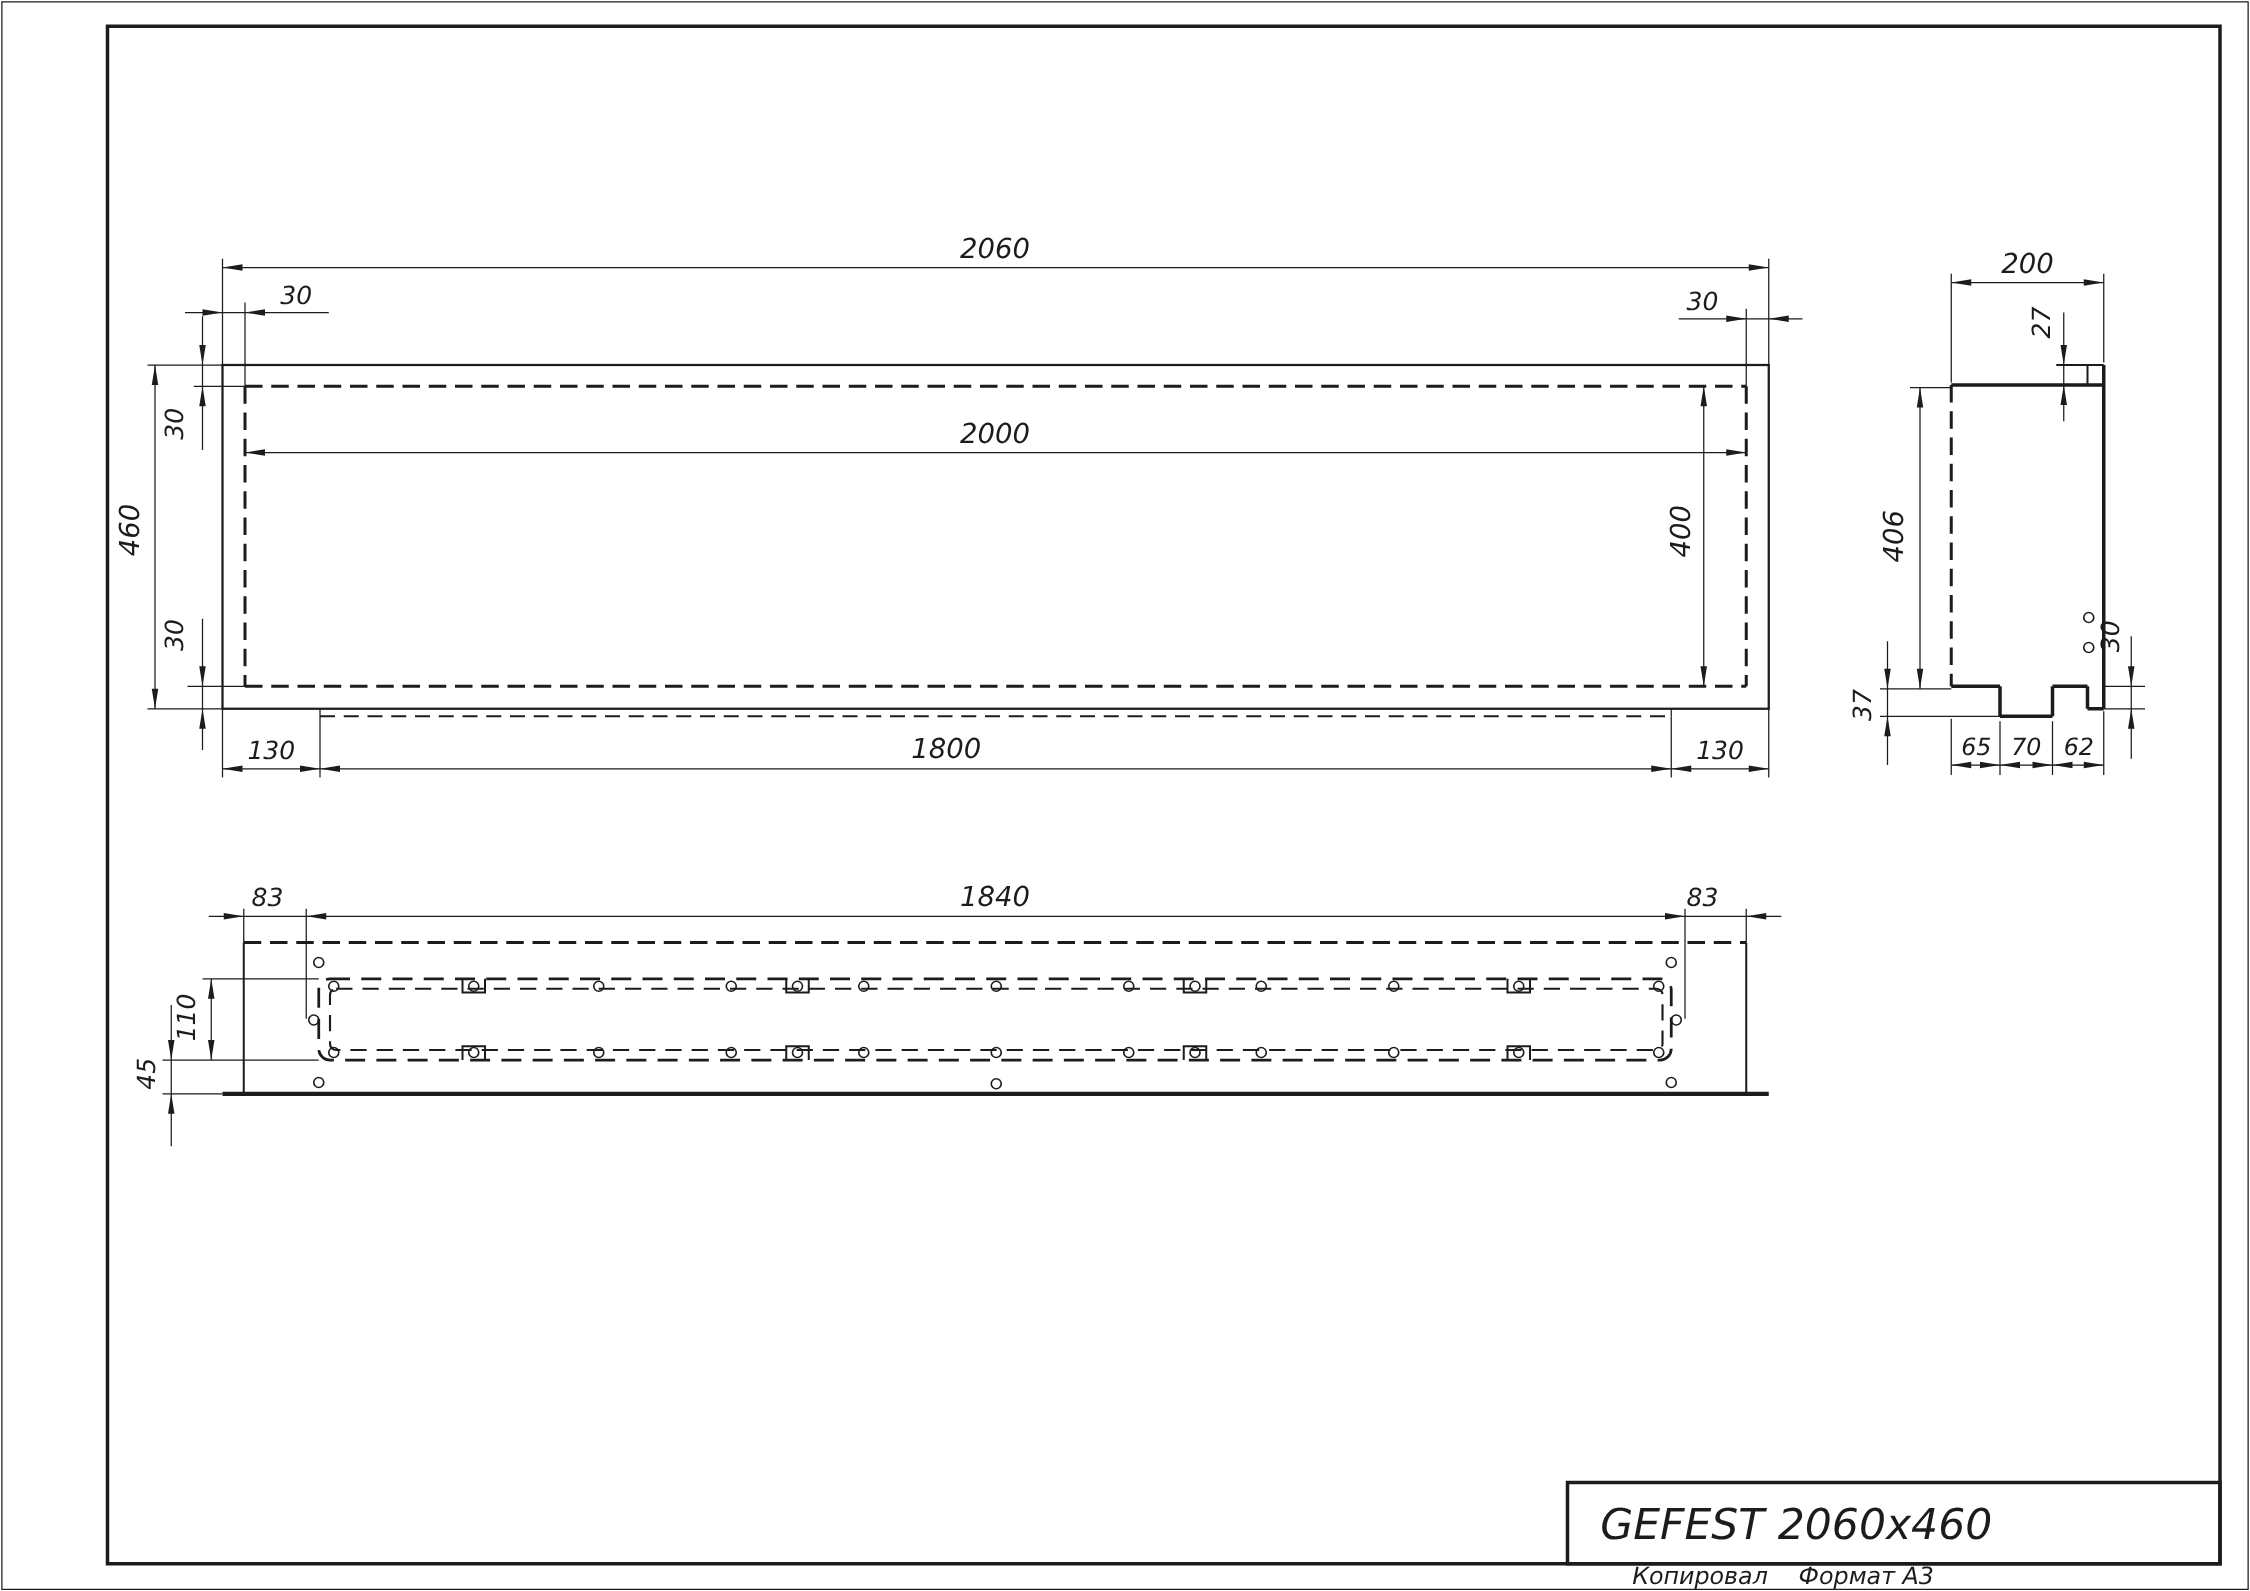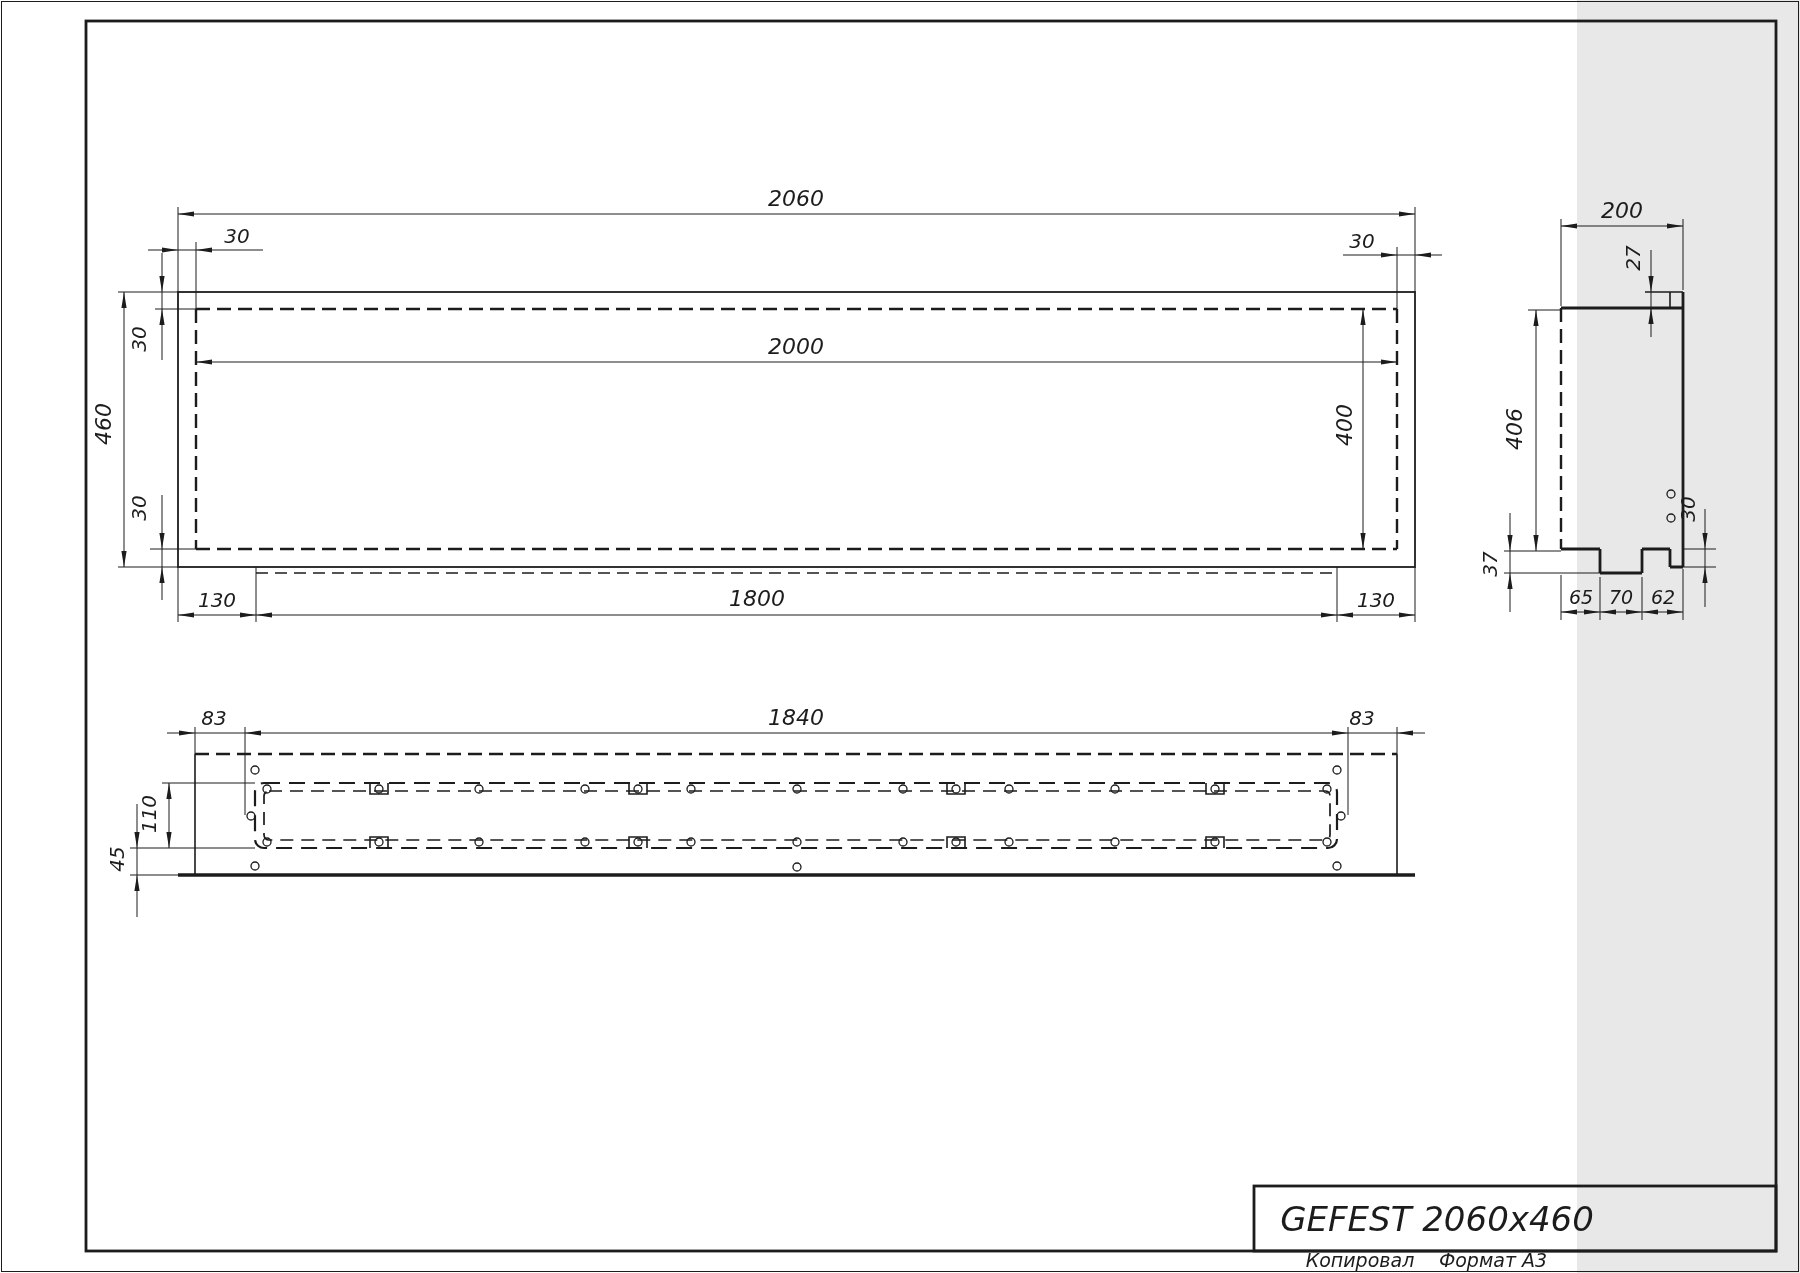--- a/index.html
+++ b/index.html
@@ -1,17 +1,17 @@
 <!DOCTYPE html>
 <html style="--ink: #1c1c1c; --paper: #ffffff;"><head>
 <meta charset="utf-8">
 <style>
   :root { --ink: #1c1c1c; --paper: #ffffff; }
   html,body { margin:0; padding:0; background:#e8e8e8; }
-  .sheet { width:1577px; height:1273px; background:var(--paper); position:relative; }
+  .sheet { width:1800px; height:1273px; background:var(--paper); position:relative; }
   svg { display:block; }
   
   .s1  { stroke:var(--ink); stroke-width:1;   fill:none; }
   .s16 { stroke:var(--ink); stroke-width:1.6; fill:none; }
   .s2  { stroke:var(--ink); stroke-width:1.8; fill:none; }
   .s3  { stroke:var(--ink); stroke-width:2.8; fill:none; }
   .s32 { stroke:var(--ink); stroke-width:3.4; fill:none; }
   .hd  { stroke:var(--ink); stroke-width:2.4; fill:none; stroke-dasharray:14 7; }
   .hd2 { stroke:var(--ink); stroke-width:1.6; fill:none; stroke-dasharray:12 7; }
   .tr1 { stroke:var(--ink); stroke-width:2.2; fill:none; stroke-dasharray:16 9; }

